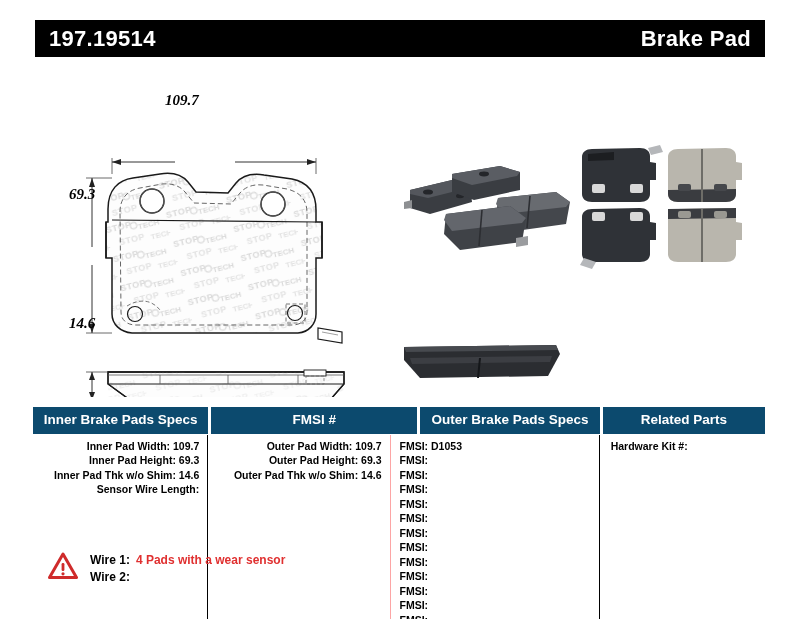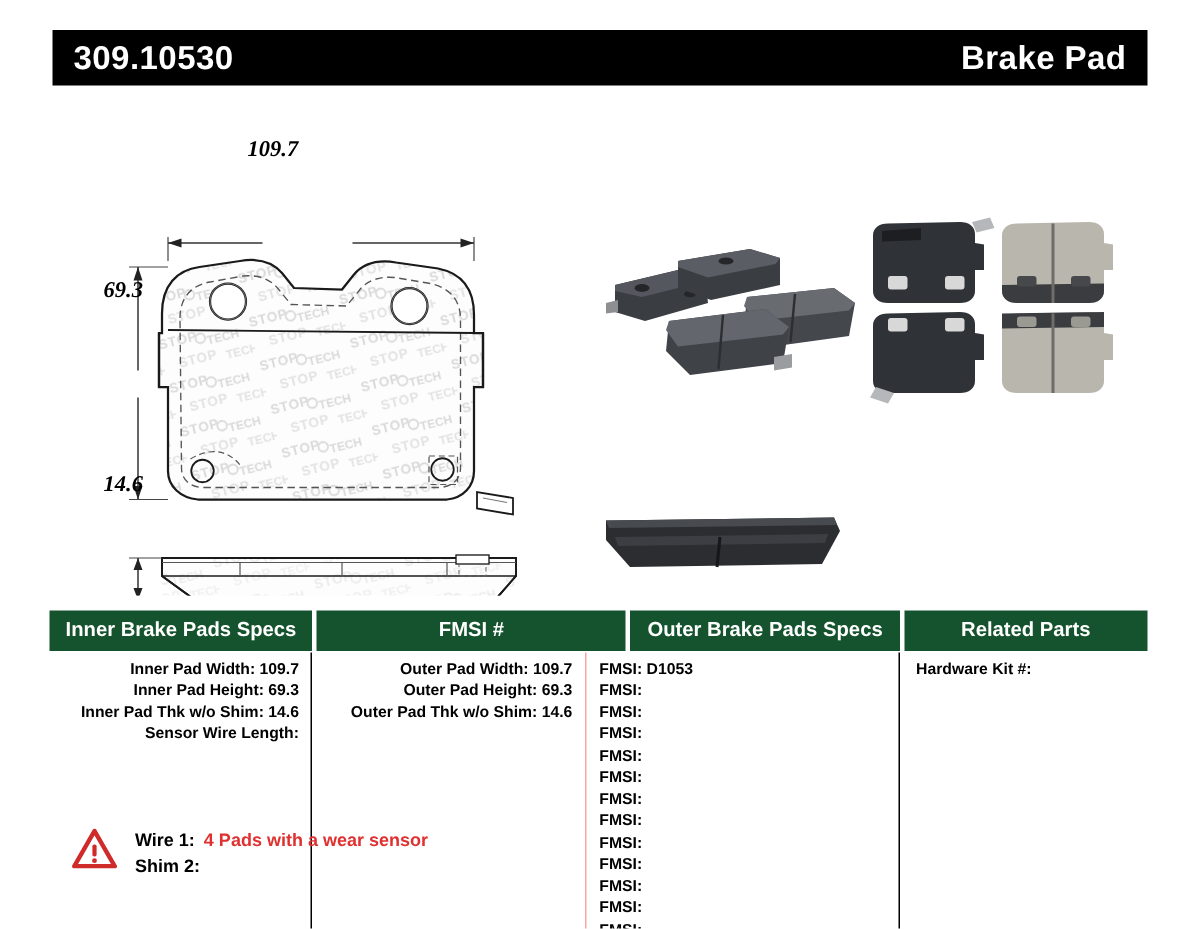--- a/index.html
+++ b/index.html
@@ -15,21 +15,21 @@
 
   
   #drawing-area{position:absolute;left:0;top:62px;width:800px;height:335px;}
 
   .dim-text{position:absolute;font-size:15px;font-weight:bold;font-style:italic;
        font-family:"Liberation Serif","DejaVu Serif",serif;color:#000;white-space:nowrap;}
 
   
   #spec-table{position:absolute;left:33px;top:407px;width:732px;}
   .thead{display:flex;gap:3px;}
-  .th{background:#14532d;color:#fff;font-size:13.5px;font-weight:bold;
+  .th{background:#0c4a6e;color:#fff;font-size:13.5px;font-weight:bold;
       text-align:center;padding:6px 0 7px;line-height:1;}
   .th.c1{width:176px;}
   .th.c2{width:180px;}
   .th.c3{width:207px;}
   .th.c4{width:163px;}
   .tbody{display:flex;gap:3px;position:relative;}
   .tbody:before{content:"";position:absolute;left:0;top:0;width:100%;height:1px;background:#fff;}
   .tcol{box-sizing:border-box;padding-top:5px;min-height:120px;}
   .tcol.c1{width:176px;border-right:1px solid #000;}
   .tcol.c2{width:180px;border-right:1px solid #fca5a5;}
@@ -46,21 +46,21 @@
   #notes{position:absolute;left:48px;top:552px;display:flex;align-items:flex-start;}
   #notes .warn{width:30px;height:27px;margin-right:12px;flex:none;}
   .note-line{font-size:12px;font-weight:bold;line-height:17px;white-space:nowrap;}
   .note-label{display:inline-block;}
   .note-val{color:#e03030;margin-left:6px;}
 </style>
 </head>
 <body>
 
 <div id="header-bar">
-  <span class="htxt">309.10530</span>
+  <span class="htxt">197.19514</span>
   <span class="htxt">Brake Pad</span>
 </div>
 
 <div id="drawing-area">
 
   <svg width="800" height="335" style="position:absolute;left:0;top:0;">
     <defs>
       <pattern id="stwm" width="62" height="30" patternUnits="userSpaceOnUse" patternTransform="rotate(-14)">
         <text x="0" y="12" font-family="Liberation Sans, sans-serif" font-size="9" font-weight="bold" fill="#d9d9d9" letter-spacing="0.5">STOP</text>
         <text x="32" y="16" font-family="Liberation Sans, sans-serif" font-size="8" font-weight="bold" fill="#d9d9d9">TECH</text>
@@ -271,16 +271,16 @@
   <svg class="warn" viewBox="0 0 30 27">
     <path d="M15 2 L28.5 25.5 L1.5 25.5 Z" fill="#ffffff" stroke="#cf2b2b" stroke-width="3" stroke-linejoin="round"></path>
     <rect x="13.6" y="11" width="2.8" height="8" rx="1.2" fill="#cf2b2b"></rect>
     <circle cx="15" cy="21.8" r="1.6" fill="#cf2b2b"></circle>
   </svg>
   <div>
     <div class="note-line">
       <span class="note-label">Wire 1:</span><span class="note-val">4 Pads with a wear sensor</span>
     </div>
     <div class="note-line">
-      <span class="note-label">Shim 2:</span><span class="note-val"></span>
+      <span class="note-label">Wire 2:</span><span class="note-val"></span>
     </div>
   </div>
 </div>
 
 </body></html>

